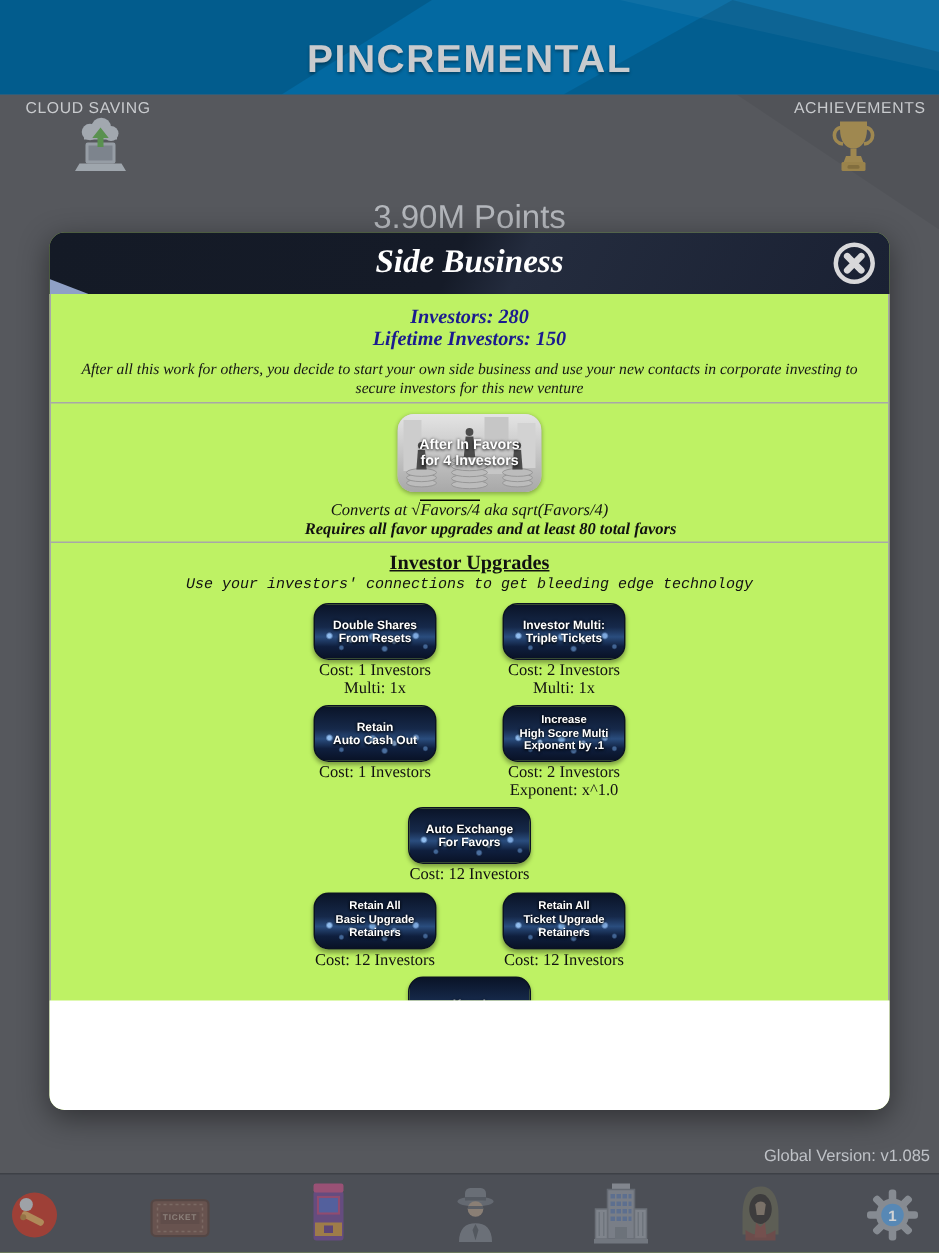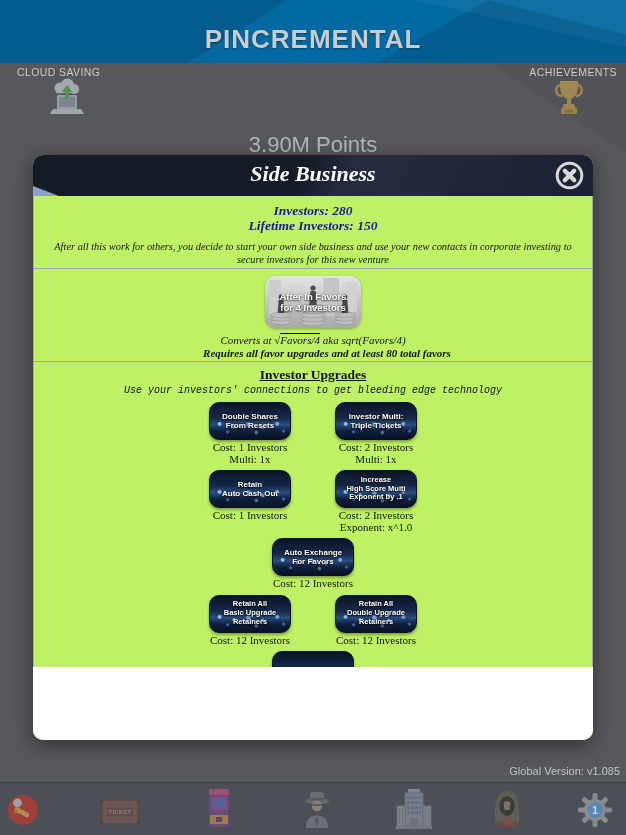--- a/index.html
+++ b/index.html
@@ -294,21 +294,21 @@
             <span>Basic Upgrade</span>
             <span>Retainers</span>
           </button>
           <div class="cap">
             <div>Cost: 12 Investors</div>
           </div>
         </div>
         <div class="col">
           <button class="city-btn small">
             <span>Retain All</span>
-            <span>Double Upgrade</span>
+            <span>Ticket Upgrade</span>
             <span>Retainers</span>
           </button>
           <div class="cap">
             <div>Cost: 12 Investors</div>
           </div>
         </div>
       </div>
 
       <div class="row">
         <div class="col">

